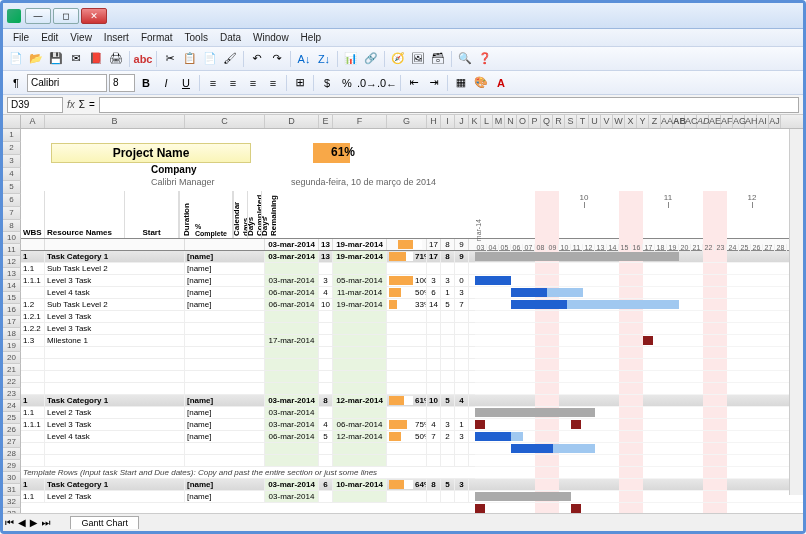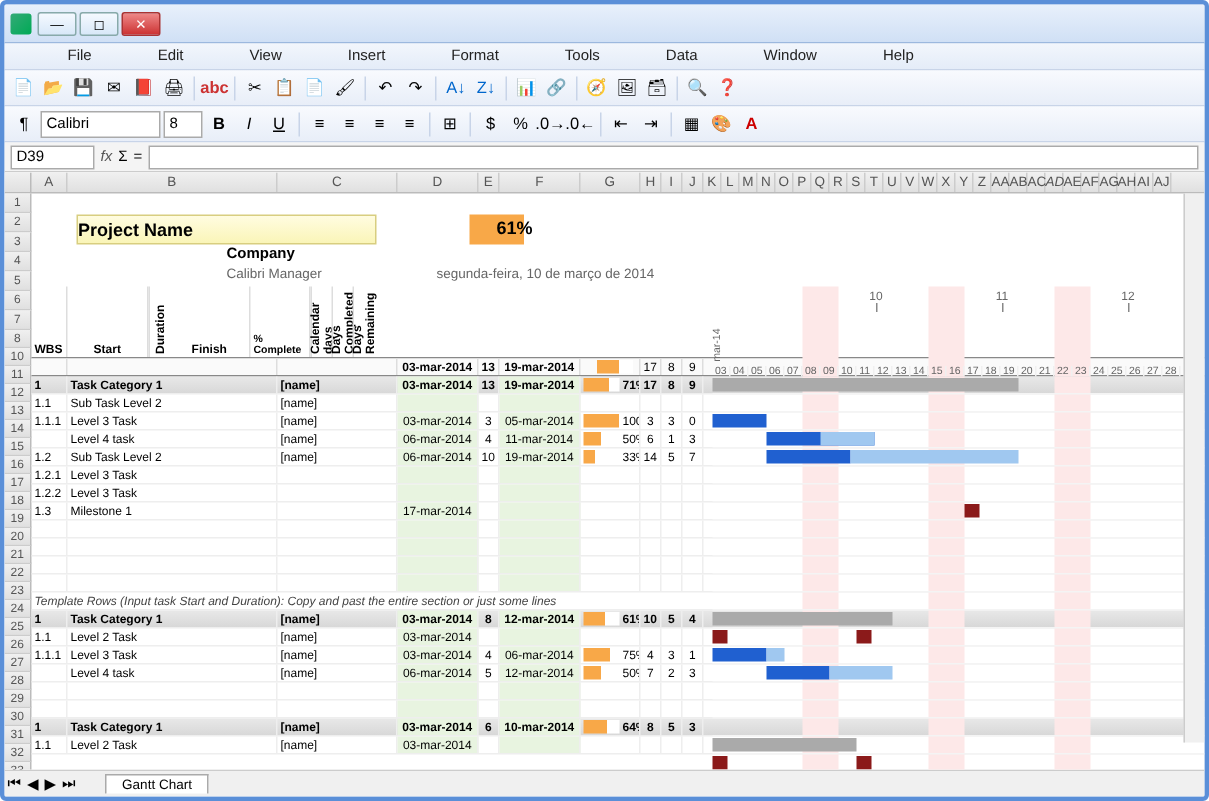--- a/index.html
+++ b/index.html
@@ -4,38 +4,38 @@
 <style>
 * { box-sizing: border-box; margin: 0; padding: 0; }
 body { font-family: "Segoe UI", Tahoma, sans-serif; font-size: 10px; background: #fff; width: 806px; height: 534px; overflow: hidden; border: 3px solid #5a8fd8; border-radius: 4px; }
 .titlebar { height: 26px; background: linear-gradient(#e8f0fb,#d0e0f5); display: flex; align-items: center; padding: 0 4px; border-bottom: 1px solid #9cb8de; }
 .titlebar .appicon { width: 14px; height: 14px; background: linear-gradient(135deg,#3a7 0%,#0a5 100%); border-radius: 2px; margin-right: 4px; }
 .titlebar .title { flex: 1; font-size: 11px; color: #333; }
 .winbtns { display: flex; gap: 2px; }
 .winbtn { width: 26px; height: 16px; border: 1px solid #8aa; border-radius: 2px; display: flex; align-items: center; justify-content: center; font-size: 9px; background: linear-gradient(#f5f9ff,#d8e8f8); cursor: pointer; }
 .winbtn.close { background: linear-gradient(#e88,#c33); color: #fff; border-color: #a33; }
 .menubar { height: 18px; background: linear-gradient(#f2f6fc,#e4ecf8); display: flex; align-items: center; padding: 0 4px; border-bottom: 1px solid #c8d4e8; }
-.menubar span { padding: 0 6px; font-size: 10px; color: #222; cursor: pointer; margin-left: 32px; }
+.menubar span { padding: 0 6px; font-size: 10px; color: #222; cursor: pointer; }
 .toolbar { height: 24px; background: linear-gradient(#f8fafe,#e8eef8); border-bottom: 1px solid #c8d4e8; display: flex; align-items: center; padding: 0 4px; gap: 2px; }
 .tbtn { width: 18px; height: 18px; border: 1px solid transparent; display: flex; align-items: center; justify-content: center; font-size: 11px; cursor: pointer; border-radius: 2px; }
 .tsep { width: 1px; height: 16px; background: #c8d4e8; margin: 0 2px; }
 .fontbox { height: 18px; border: 1px solid #aaa; background: #fff; font-size: 10px; padding: 0 3px; display: flex; align-items: center; }
 .namebox-row { height: 20px; background: #f4f4f4; display: flex; align-items: center; padding: 0 4px; gap: 4px; border-bottom: 1px solid #ccc; }
 .namebox { width: 56px; height: 16px; border: 1px solid #aaa; background: #fff; font-size: 10px; padding: 0 3px; }
 .fx { font-style: italic; color: #555; }
 .fmlbar { flex: 1; height: 16px; border: 1px solid #aaa; background: #fff; }
 .grid-wrap { position: relative; height: 398px; overflow: hidden; background: #fff; }
 .colhdr-row { display: flex; height: 14px; background: linear-gradient(#f0f0f0,#e0e0e0); border-bottom: 1px solid #bbb; }
 .rowhdr { width: 18px; background: linear-gradient(#f0f0f0,#e0e0e0); border-right: 1px solid #bbb; text-align: center; color: #555; font-size: 9px; line-height: 13px; flex-shrink: 0; }
 .colhdr { border-right: 1px solid #ccc; text-align: center; color: #555; font-size: 9px; line-height: 13px; flex-shrink: 0; }
 .sheet-body { display: flex; height: 384px; }
 .rowhdrs { display: flex; flex-direction: column; width: 18px; flex-shrink: 0; }
 .rowh { height: 13px; background: linear-gradient(#f0f0f0,#e0e0e0); border-bottom: 1px solid #ccc; border-right: 1px solid #bbb; text-align: center; color: #555; font-size: 8px; line-height: 12px; }
 .cells { position: relative; flex: 1; }
-.projname-box { position: absolute; top: 14px; left: 30px; width: 200px; height: 20px; background: linear-gradient(#fffce0,#faf5b8); border: 1px solid #d8ce80; text-align: left; font-weight: bold; font-size: 12px; line-height: 19px; }
+.projname-box { position: absolute; top: 14px; left: 30px; width: 200px; height: 20px; background: linear-gradient(#fffce0,#faf5b8); border: 1px solid #d8ce80; text-align: center; font-weight: bold; font-size: 12px; line-height: 19px; }
 .pct-box { position: absolute; top: 14px; left: 292px; width: 60px; height: 20px; background: linear-gradient(90deg,#f8a848 0%,#f8a848 61%,#fff 61%); text-align: center; font-weight: bold; font-size: 12px; line-height: 19px; }
 .company { position: absolute; top: 35px; left: 130px; font-weight: bold; font-size: 10px; }
 .pm { position: absolute; top: 48px; left: 130px; font-size: 9px; color: #666; }
 .datestr { position: absolute; top: 48px; left: 270px; font-size: 9px; color: #666; }
 .hdr-row { position: absolute; top: 62px; left: 0; right: 0; height: 48px; display: flex; border-bottom: 1px solid #888; }
 .hdr-cell { border-right: 1px solid #ddd; font-size: 8px; font-weight: bold; display: flex; align-items: flex-end; padding: 1px 2px; flex-shrink: 0; }
 .hdr-cell.rot { writing-mode: vertical-rl; transform: rotate(180deg); align-items: center; justify-content: flex-start; padding: 2px 0; }
 .hdr-sub { position: absolute; top: 110px; left: 0; right: 0; height: 12px; display: flex; border-bottom: 1px solid #888; background: #fafafa; }
 .hdr-sub .sc { font-size: 8px; padding: 0 2px; border-right: 1px solid #ddd; line-height: 11px; flex-shrink: 0; }
 .data-area { position: absolute; top: 122px; left: 0; right: 0; }
@@ -185,21 +185,21 @@
       <div class="colhdr" style="width: 12px;">R</div>
       <div class="colhdr" style="width: 12px;">S</div>
       <div class="colhdr" style="width: 12px;">T</div>
       <div class="colhdr" style="width: 12px;">U</div>
       <div class="colhdr" style="width: 12px;">V</div>
       <div class="colhdr" style="width: 12px;">W</div>
       <div class="colhdr" style="width: 12px;">X</div>
       <div class="colhdr" style="width: 12px;">Y</div>
       <div class="colhdr" style="width: 12px;">Z</div>
       <div class="colhdr" style="width: 12px;">AA</div>
-      <div class="colhdr" style="width: 12px;">AB</div>
+      <div class="colhdr" style="width: 12px; font-weight: bold;">AB</div>
       <div class="colhdr" style="width: 12px;">AC</div>
       <div class="colhdr" style="width: 12px; font-style: italic;">AD</div>
       <div class="colhdr" style="width: 12px;">AE</div>
       <div class="colhdr" style="width: 12px;">AF</div>
       <div class="colhdr" style="width: 12px;">AG</div>
       <div class="colhdr" style="width: 12px;">AH</div>
       <div class="colhdr" style="width: 12px;">AI</div>
       <div class="colhdr" style="width: 12px;">AJ</div>
     </div>
   <div class="sheet-body">
@@ -240,23 +240,23 @@
     <div class="cells" id="cells">
 
       <div class="projname-box">Project Name</div>
       <div class="pct-box">61%</div>
       <div class="company">Company</div>
       <div class="pm">Calibri Manager</div>
       <div class="datestr">segunda-feira, 10 de março de 2014</div>
 
       <div class="hdr-row">
         <div class="hdr-cell" style="width:24px">WBS</div>
+        <div class="hdr-cell" style="width:80px">Resource Names</div>
         <div class="hdr-cell" style="width:54px;justify-content:center">Start</div>
         <div class="hdr-cell rot" style="width:14px">Duration</div>
-        <div class="hdr-cell" style="width:54px;justify-content:center">Finish</div>
         <div class="hdr-cell" style="width:40px;justify-content:center;font-size:7px">% Complete</div>
         <div class="hdr-cell rot" style="width:14px">Calendar days</div>
         <div class="hdr-cell rot" style="width:14px">Days Completed</div>
         <div class="hdr-cell rot" style="width:14px">Days Remaining</div>
       </div>
 
       <div class="hdr-sub">
         <div class="sc" style="width:24px"></div>
         <div class="sc" style="width:140px"></div>
         <div class="sc" style="width:80px"></div>
@@ -459,21 +459,20 @@
             <div class="dc" style="width: 140px; text-align: left;"></div>
             <div class="dc" style="width: 80px; text-align: left;"></div>
             <div class="dc" style="width: 54px; text-align: center; background: rgb(232, 244, 224);"></div>
             <div class="dc" style="width: 14px; text-align: center;"></div>
             <div class="dc" style="width: 54px; text-align: center; background: rgb(232, 244, 224);"></div>
             <div class="dc" style="width: 40px; text-align: right;"></div>
             <div class="dc" style="width: 14px; text-align: center;"></div>
             <div class="dc" style="width: 14px; text-align: center;"></div>
             <div class="dc" style="width: 14px; text-align: center;"></div>
           </div>
-          <div class="note-row">Template Rows (Input task Start and Duration): Copy and past the entire section or just some lines</div>
           <div class="drow cat">
             <div class="dc" style="width: 24px; text-align: left;">1</div>
             <div class="dc" style="width: 140px; text-align: left;">Task Category 1</div>
             <div class="dc" style="width: 80px; text-align: left;">[name]</div>
             <div class="dc" style="width: 54px; text-align: center; background: rgb(232, 244, 224); font-weight: bold;">03-mar-2014</div>
             <div class="dc" style="width: 14px; text-align: center; font-weight: bold;">8</div>
             <div class="dc" style="width: 54px; text-align: center; background: rgb(232, 244, 224); font-weight: bold;">12-mar-2014</div>
             <div class="dc" style="width: 40px; text-align: right; font-weight: bold;"><span class="pctbar" style="--p:61%"></span>61%</div>
             <div class="dc" style="width: 14px; text-align: center; font-weight: bold;">10</div>
             <div class="dc" style="width: 14px; text-align: center; font-weight: bold;">5</div>
@@ -532,20 +531,21 @@
             <div class="dc" style="width: 140px; text-align: left;"></div>
             <div class="dc" style="width: 80px; text-align: left;"></div>
             <div class="dc" style="width: 54px; text-align: center; background: rgb(232, 244, 224);"></div>
             <div class="dc" style="width: 14px; text-align: center;"></div>
             <div class="dc" style="width: 54px; text-align: center; background: rgb(232, 244, 224);"></div>
             <div class="dc" style="width: 40px; text-align: right;"></div>
             <div class="dc" style="width: 14px; text-align: center;"></div>
             <div class="dc" style="width: 14px; text-align: center;"></div>
             <div class="dc" style="width: 14px; text-align: center;"></div>
           </div>
+          <div class="note-row">Template Rows (Input task Start and Due dates): Copy and past the entire section or just some lines</div>
           <div class="drow cat">
             <div class="dc" style="width: 24px; text-align: left;">1</div>
             <div class="dc" style="width: 140px; text-align: left;">Task Category 1</div>
             <div class="dc" style="width: 80px; text-align: left;">[name]</div>
             <div class="dc" style="width: 54px; text-align: center; background: rgb(232, 244, 224); font-weight: bold;">03-mar-2014</div>
             <div class="dc" style="width: 14px; text-align: center; font-weight: bold;">6</div>
             <div class="dc" style="width: 54px; text-align: center; background: rgb(232, 244, 224); font-weight: bold;">10-mar-2014</div>
             <div class="dc" style="width: 40px; text-align: right; font-weight: bold;"><span class="pctbar" style="--p:64%"></span>64%</div>
             <div class="dc" style="width: 14px; text-align: center; font-weight: bold;">8</div>
             <div class="dc" style="width: 14px; text-align: center; font-weight: bold;">5</div>

